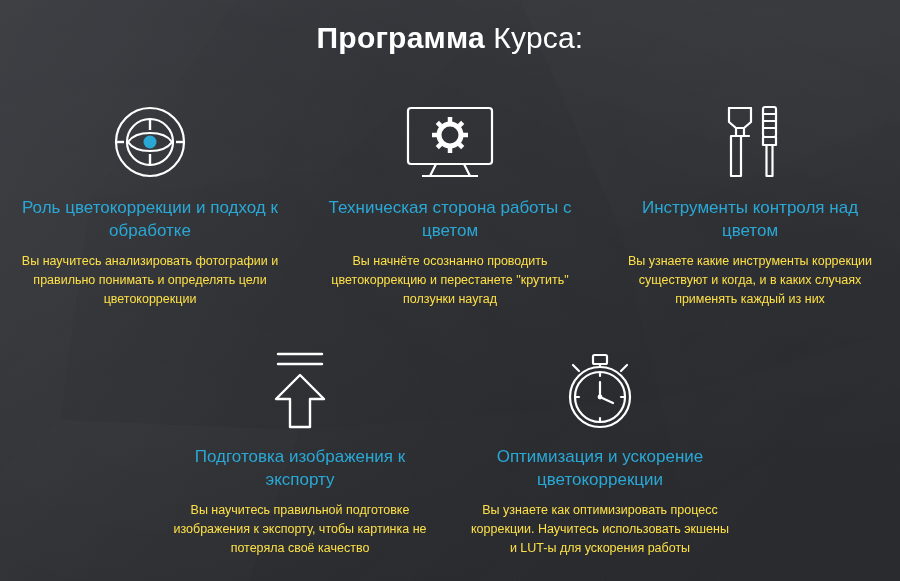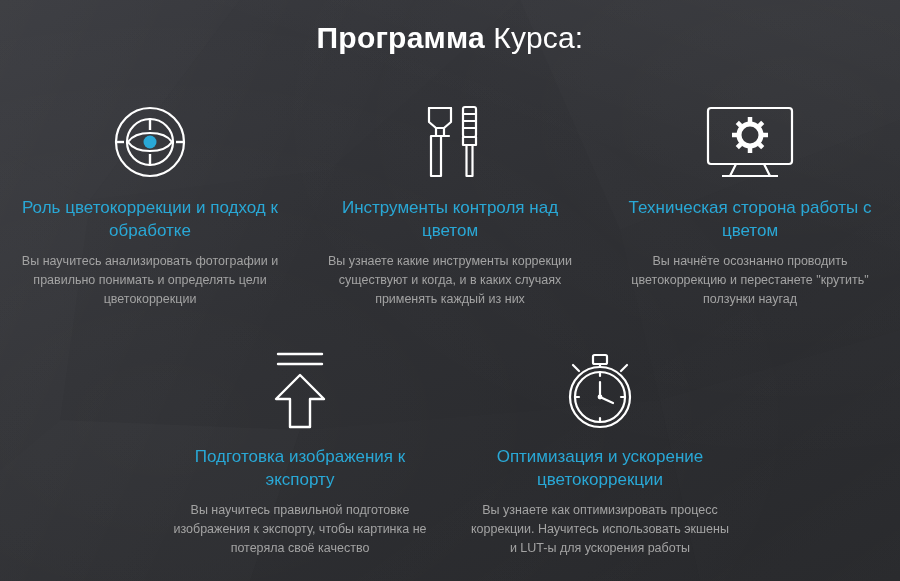--- a/index.html
+++ b/index.html
@@ -68,21 +68,21 @@
     justify-content: center;
   }
   .card-title {
     color: #29a8d6;
     font-size: 17px;
     line-height: 23px;
     margin-top: 8px;
     font-weight: 400;
   }
   .card-desc {
-    color: #a3a3a3;
+    color: #fde047;
     font-size: 12.5px;
     line-height: 19px;
     margin-top: 10px;
     padding: 0 6px;
   }
   svg { display: block; }
 </style>
 </head>
 <body>
 
@@ -117,20 +117,47 @@
             <path d="M43 51 L43 63" stroke-width="2.4"></path>
             <path d="M17 39 L9 39" stroke-width="2.4"></path>
             <path d="M69 39 L77 39" stroke-width="2.4"></path>
             <path d="M21 39 C29 27 57 27 65 39 C57 51 29 51 21 39 Z" stroke-width="2.2"></path>
           </g>
           <circle cx="43" cy="39" r="6.5" fill="#29a8d6"></circle>
         </svg>
       </div>
       <div class="card-title">Роль цветокоррекции и подход к обработке</div>
       <div class="card-desc">Вы научитесь анализировать фотографии и правильно понимать и определять цели цветокоррекции</div>
+    </div>
+
+    <div class="card">
+      <div class="icon-wrap">
+        <svg width="100" height="80" viewBox="0 0 100 80">
+          <g fill="none" stroke="#ffffff" stroke-width="2.2" stroke-linejoin="round">
+            <rect x="8" y="6" width="84" height="56" rx="3"></rect>
+            <path d="M36 62 L30 74 L70 74 L64 62"></path>
+            <path d="M22 74 L78 74"></path>
+          </g>
+          <g transform="translate(50,33)">
+            <circle r="11" fill="none" stroke="#ffffff" stroke-width="5"></circle>
+            <g stroke="#ffffff" stroke-width="4.5" stroke-linecap="butt">
+              <path d="M0 -18 L0 -13"></path>
+              <path d="M0 13 L0 18"></path>
+              <path d="M-18 0 L-13 0"></path>
+              <path d="M13 0 L18 0"></path>
+              <path d="M-12.7 -12.7 L-9.2 -9.2"></path>
+              <path d="M9.2 9.2 L12.7 12.7"></path>
+              <path d="M12.7 -12.7 L9.2 -9.2"></path>
+              <path d="M-9.2 9.2 L-12.7 12.7"></path>
+            </g>
+          </g>
+        </svg>
+      </div>
+      <div class="card-title">Техническая сторона работы с цветом</div>
+      <div class="card-desc">Вы начнёте осознанно проводить цветокоррекцию и перестанете "крутить" ползунки наугад</div>
     </div>
 
     <div class="card">
       <div class="icon-wrap">
         <svg width="78" height="80" viewBox="0 0 78 80">
           <g fill="none" stroke="#ffffff" stroke-width="2.2" stroke-linejoin="round" stroke-linecap="round">
             <path d="M18 6 L18 20 L25 26 L25 34 L20 34 L20 74 L30 74 L30 34 L25 34"></path>
             <path d="M40 6 L40 20 L33 26 L33 34 L38 34"></path>
             <path d="M18 6 L40 6"></path>
             <path d="M25 26 L33 26"></path>
@@ -139,47 +166,20 @@
             <path d="M52 35 L65 35 L65 43 L52 43 Z"></path>
             <path d="M55.5 43 L55.5 74 L61.5 74 L61.5 43"></path>
             <path d="M52 12 L65 12"></path>
             <path d="M52 19 L65 19"></path>
             <path d="M52 26 L65 26"></path>
           </g>
         </svg>
       </div>
       <div class="card-title">Инструменты контроля над цветом</div>
       <div class="card-desc">Вы узнаете какие инструменты коррекции существуют и когда, и в каких случаях применять каждый из них</div>
-    </div>
-
-    <div class="card">
-      <div class="icon-wrap">
-        <svg width="100" height="80" viewBox="0 0 100 80">
-          <g fill="none" stroke="#ffffff" stroke-width="2.2" stroke-linejoin="round">
-            <rect x="8" y="6" width="84" height="56" rx="3"></rect>
-            <path d="M36 62 L30 74 L70 74 L64 62"></path>
-            <path d="M22 74 L78 74"></path>
-          </g>
-          <g transform="translate(50,33)">
-            <circle r="11" fill="none" stroke="#ffffff" stroke-width="5"></circle>
-            <g stroke="#ffffff" stroke-width="4.5" stroke-linecap="butt">
-              <path d="M0 -18 L0 -13"></path>
-              <path d="M0 13 L0 18"></path>
-              <path d="M-18 0 L-13 0"></path>
-              <path d="M13 0 L18 0"></path>
-              <path d="M-12.7 -12.7 L-9.2 -9.2"></path>
-              <path d="M9.2 9.2 L12.7 12.7"></path>
-              <path d="M12.7 -12.7 L9.2 -9.2"></path>
-              <path d="M-9.2 9.2 L-12.7 12.7"></path>
-            </g>
-          </g>
-        </svg>
-      </div>
-      <div class="card-title">Техническая сторона работы с цветом</div>
-      <div class="card-desc">Вы начнёте осознанно проводить цветокоррекцию и перестанете "крутить" ползунки наугад</div>
     </div>
 
   </div>
 
   <div class="row row-2">
 
     <div class="card">
       <div class="icon-wrap">
         <svg width="72" height="84" viewBox="0 0 72 84">
           <g fill="none" stroke="#ffffff" stroke-width="2.4" stroke-linecap="round" stroke-linejoin="round">

